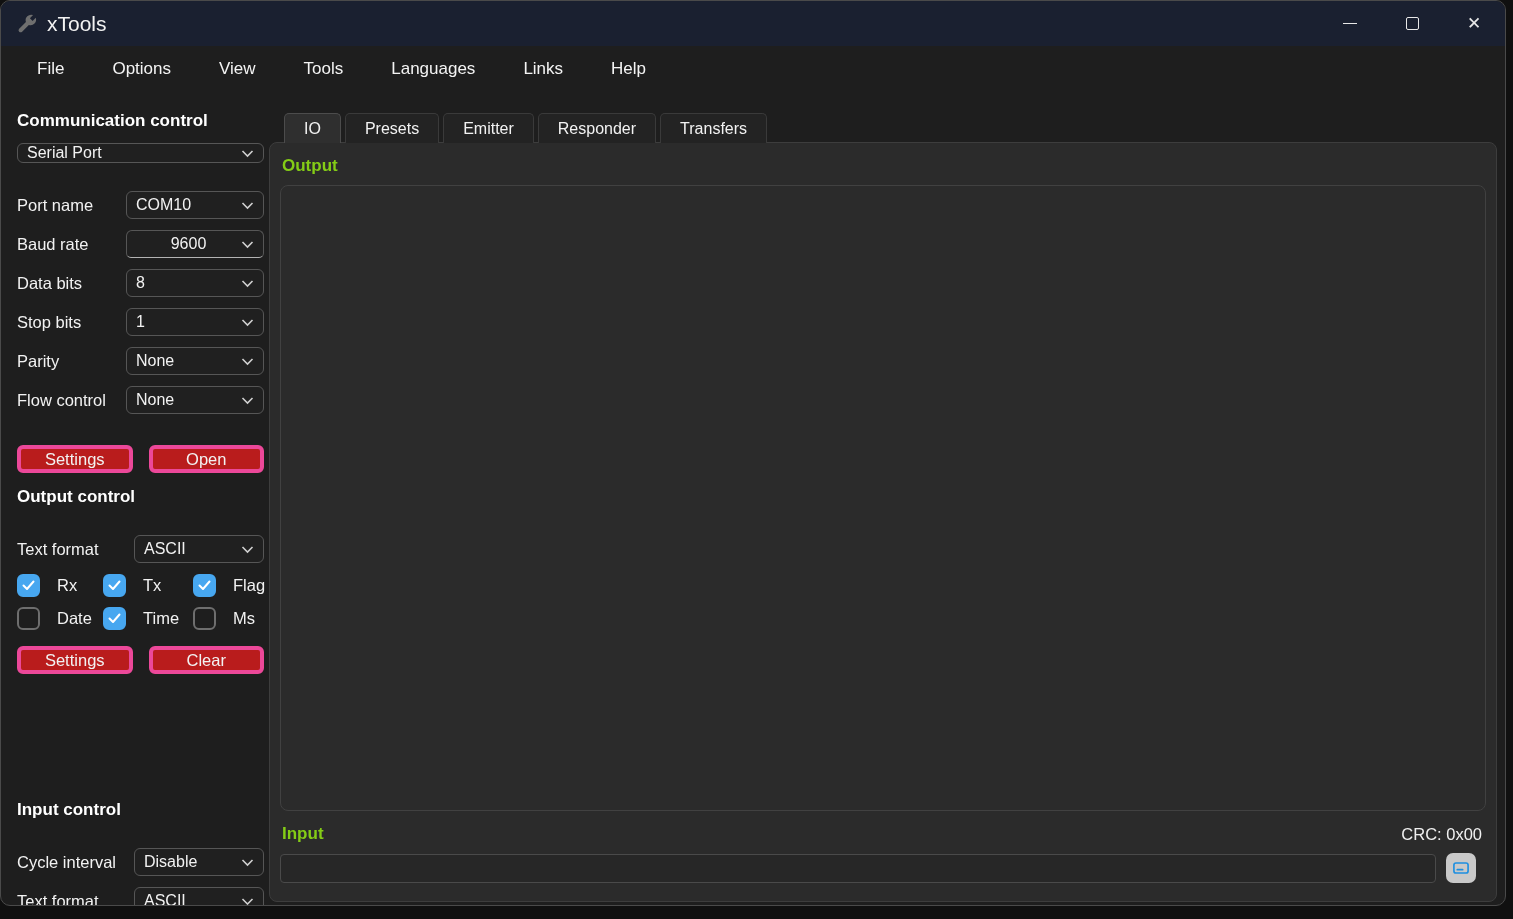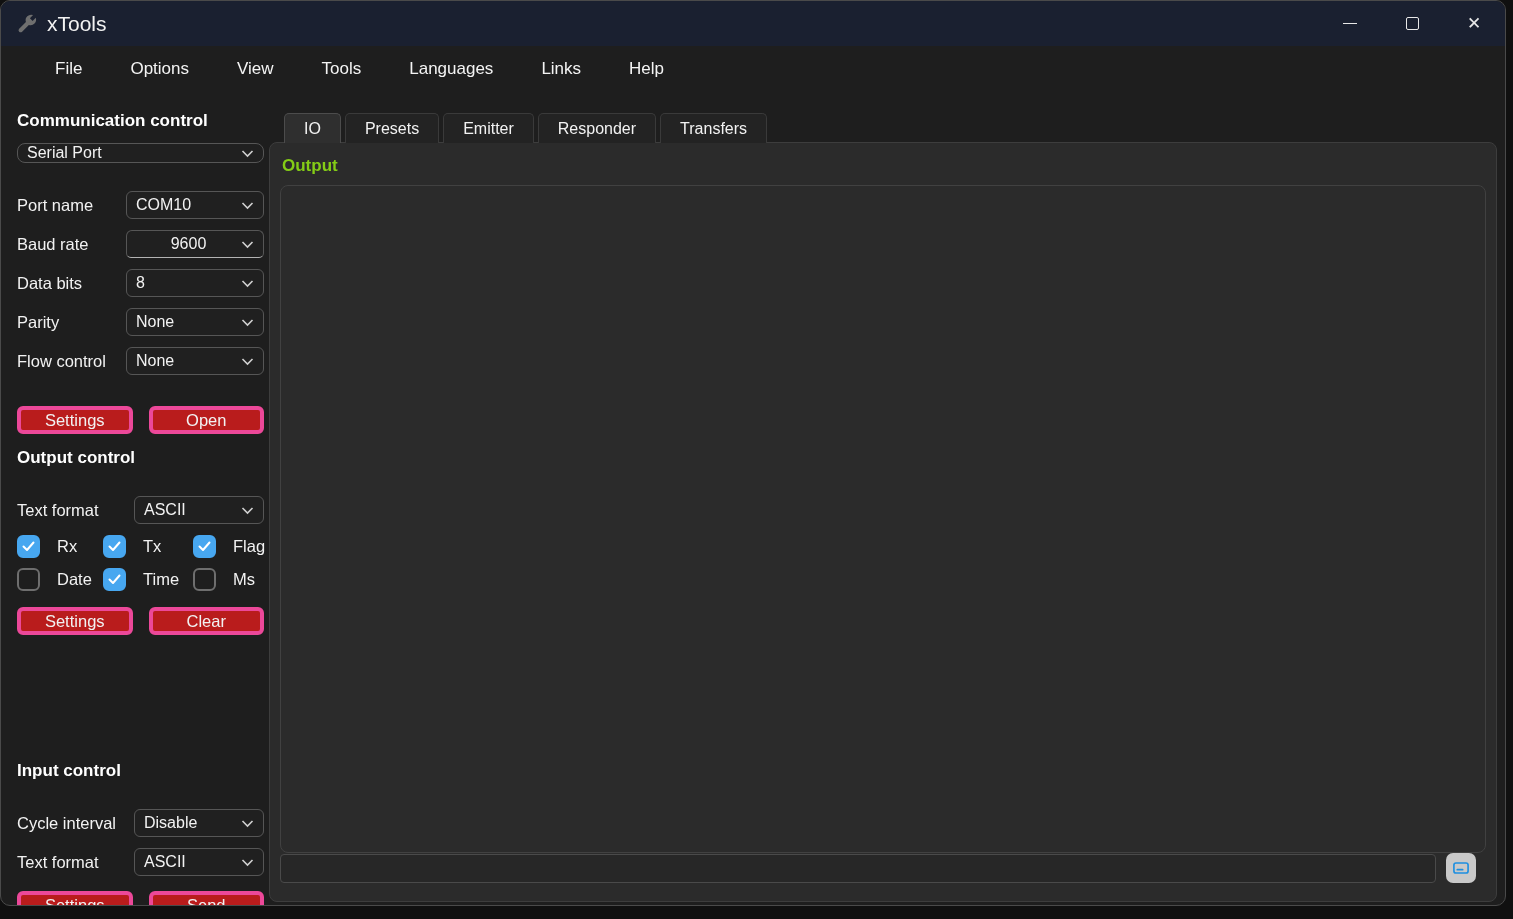--- a/index.html
+++ b/index.html
@@ -13,32 +13,32 @@
   
   .titlebar { height:45px; background:#1a2030; display:flex; align-items:center; flex:0 0 auto; }
   .app-icon { width:22px; height:22px; margin:0 10px 0 14px; flex:0 0 auto; }
   .app-title { color:#f2f2f2; font-size:21px; }
   .win-controls { margin-left:auto; display:flex; height:100%; }
   .win-btn { width:62px; height:100%; display:flex; align-items:center; justify-content:center; color:#e8e8e8; cursor:default; }
   .min-glyph { width:14px; height:0; border-top:1.6px solid #e8e8e8; display:block; }
   .max-glyph { width:13px; height:13px; border:1.6px solid #e8e8e8; border-radius:2px; display:block; }
   .close-glyph { font-size:17px; line-height:1; }
   
-  .menubar { height:45px; display:flex; align-items:center; padding-left:36px; flex:0 0 auto; }
+  .menubar { height:45px; display:flex; align-items:center; padding-left:18px; flex:0 0 auto; }
   .menu-item { color:#f4f4f4; font-size:17px; padding:6px 18px; margin-right:12px; }
   
   .body-row { flex:1; display:flex; min-height:0; }
   .sidebar { width:268px; flex:0 0 auto; padding:20px 5px 0 16px; display:flex; flex-direction:column; }
   .section-heading { color:#ffffff; font-size:17px; font-weight:bold; margin-bottom:12px; }
   .divider { height:2px; background:#525252; border-radius:1px; margin:4px 0 12px 0; }
   .select { height:28px; background:#202020; border:1px solid #565656; border-radius:6px;
     display:flex; align-items:center; padding:0 9px; color:#f2f2f2; font-size:16px; }
   .select .val { flex:1; white-space:nowrap; }
   .select .chev { flex:0 0 auto; display:flex; }
-  .select.full { width:100%; margin-bottom:12px;border-radius:8px; }
+  .select.full { width:100%; margin-bottom:12px; }
   .select.editable { border-bottom:1px solid #b3b3b3; border-bottom-left-radius:5px; border-bottom-right-radius:5px; }
   .select.editable .val { text-align:center; }
   .form-row { display:flex; align-items:center; margin-bottom:11px; }
   .form-row .lbl { width:109px; flex:0 0 auto; color:#f2f2f2; font-size:16.5px; }
   .form-row .select { flex:1; }
   .btn-row { display:flex; gap:16px; margin:4px 0 14px 0; }
   .btn { flex:1; height:28px; background:#b91c1c; border:4px solid #ec4899; border-radius:6px;
     color:#f2f2f2; font-size:16.5px; display:flex; align-items:center; justify-content:center; cursor:default; }
   .cb-grid { display:grid; grid-template-columns:86px 90px auto; row-gap:10px; margin-bottom:12px; }
   .cb { display:flex; align-items:center; gap:17px; }
@@ -148,20 +148,31 @@
         <div class="select">
           <span class="val">8</span>
           <span class="chev">
               <svg width="13" height="9" viewBox="0 0 13 9">
                 <polyline points="1.5,2 6.5,7 11.5,2" fill="none" stroke="#d0d0d0" stroke-width="1.6"></polyline>
               </svg>
             </span>
         </div>
       </div>
 
+      <div class="form-row">
+        <span class="lbl">Stop bits</span>
+        <div class="select">
+          <span class="val">1</span>
+          <span class="chev">
+              <svg width="13" height="9" viewBox="0 0 13 9">
+                <polyline points="1.5,2 6.5,7 11.5,2" fill="none" stroke="#d0d0d0" stroke-width="1.6"></polyline>
+              </svg>
+            </span>
+        </div>
+      </div>
 
       <div class="form-row">
         <span class="lbl">Parity</span>
         <div class="select">
           <span class="val">None</span>
           <span class="chev">
               <svg width="13" height="9" viewBox="0 0 13 9">
                 <polyline points="1.5,2 6.5,7 11.5,2" fill="none" stroke="#d0d0d0" stroke-width="1.6"></polyline>
               </svg>
             </span>
@@ -290,20 +301,24 @@
         <div class="tab">Emitter</div>
         <div class="tab">Responder</div>
         <div class="tab">Transfers</div>
       </div>
 
       <div class="panel">
         <div class="panel-heading-row">
           <span class="panel-heading">Output</span>
         </div>
         <div class="output-box"></div>
+        <div class="panel-heading-row">
+          <span class="panel-heading">Input</span>
+          <span class="crc">CRC: 0x00</span>
+        </div>
         <div class="input-row">
           <input class="text-input" type="text" value="" style="">
           <button class="icon-btn">
             <svg width="20" height="20" viewBox="0 0 24 24">
               <rect x="3.5" y="6" width="17" height="12" rx="2.5" fill="none" stroke="#1e8fe0" stroke-width="2"></rect>
               <line x1="7.5" y1="14" x2="14" y2="14" stroke="#1e8fe0" stroke-width="2" stroke-linecap="round"></line>
             </svg>
           </button>
         </div>
       </div>

